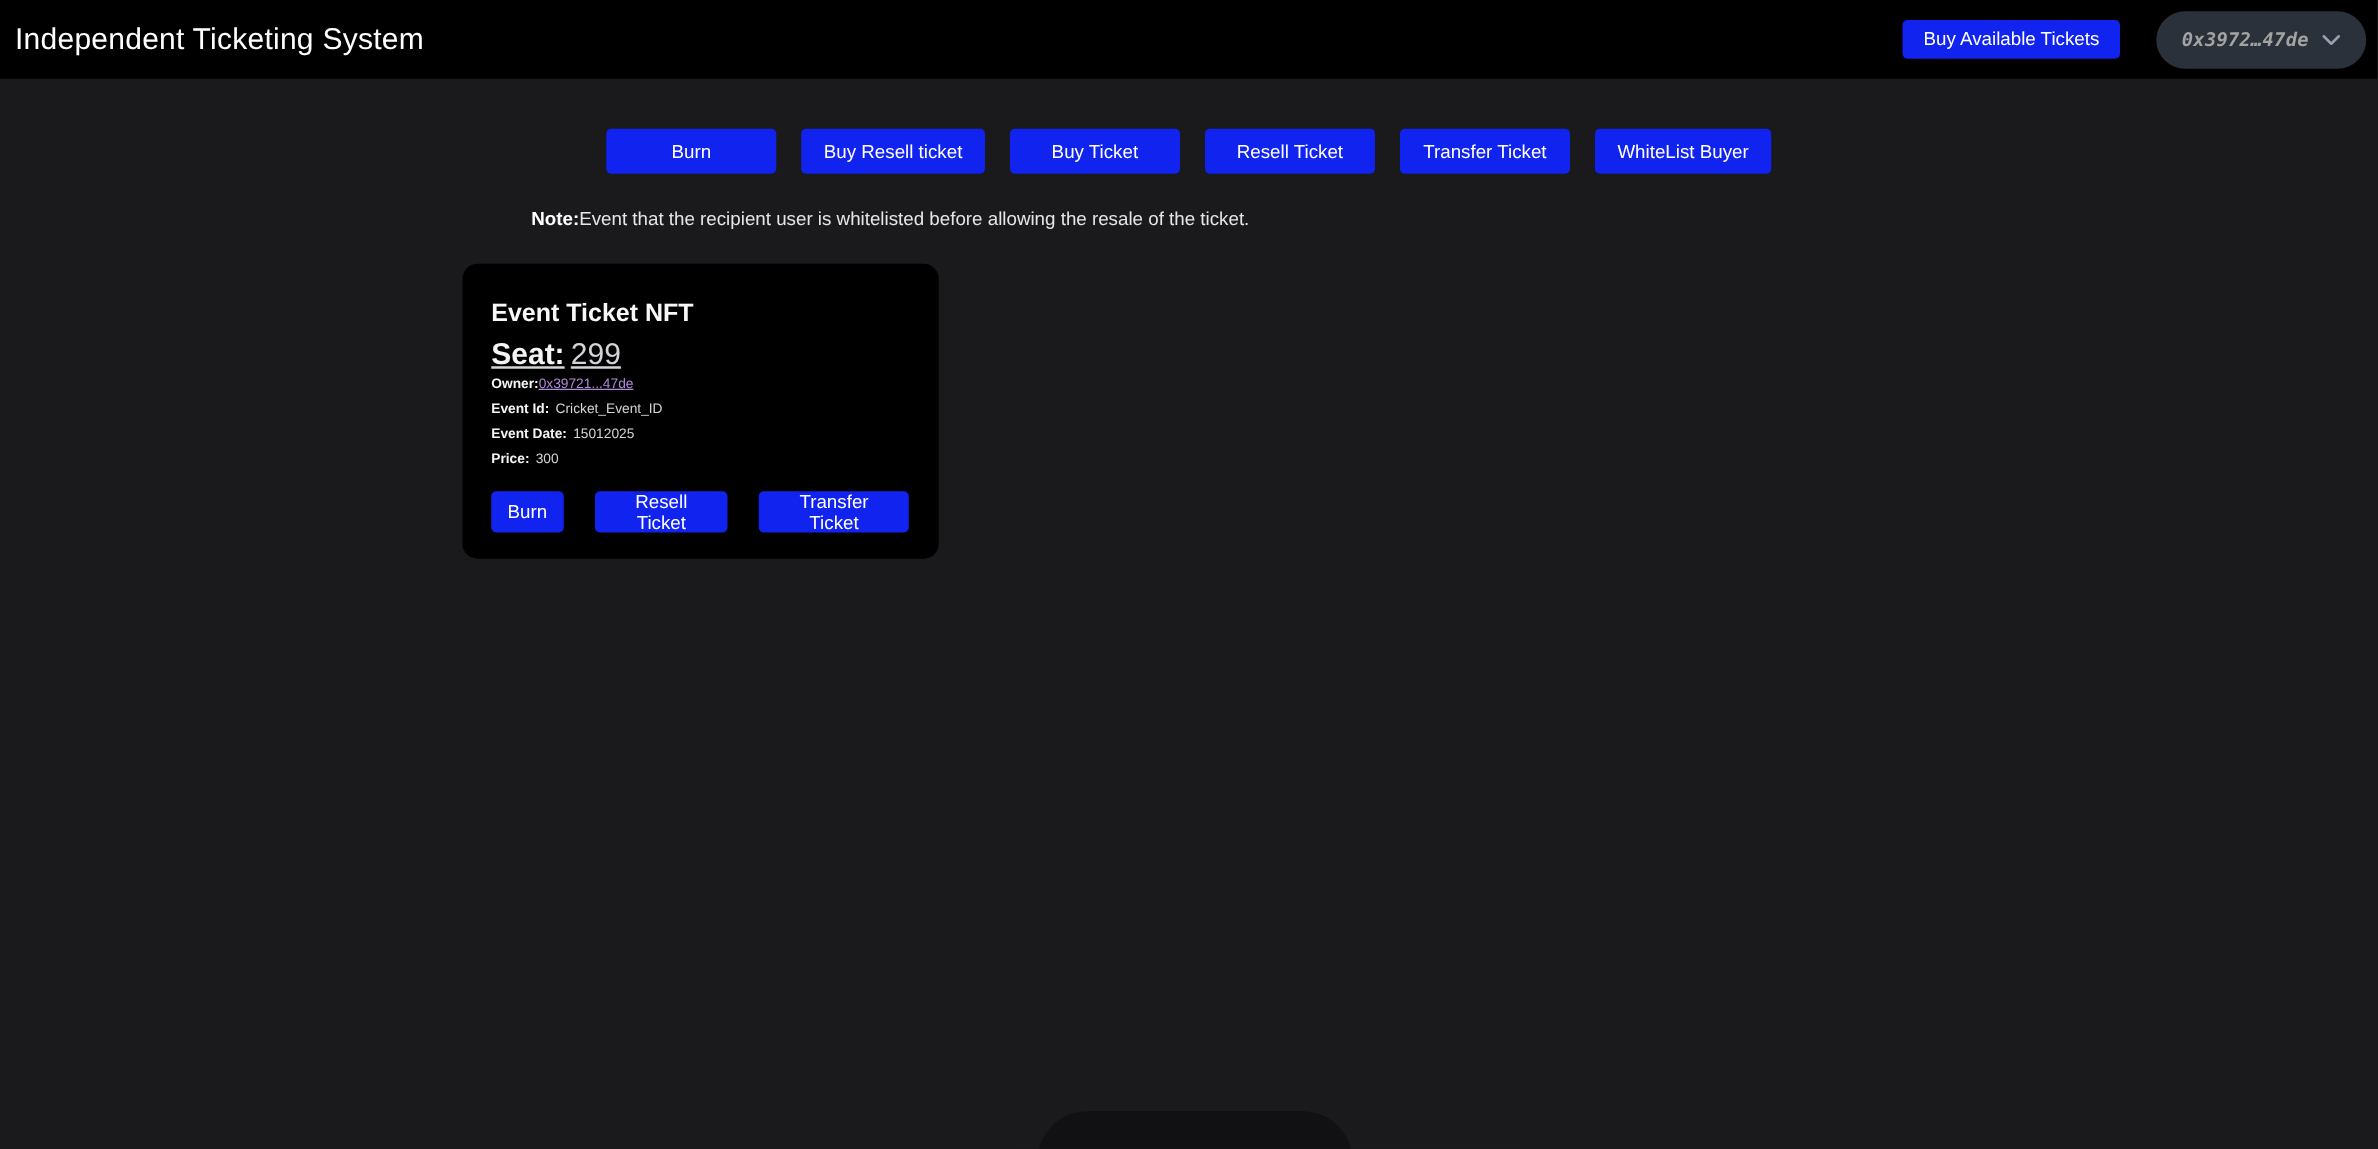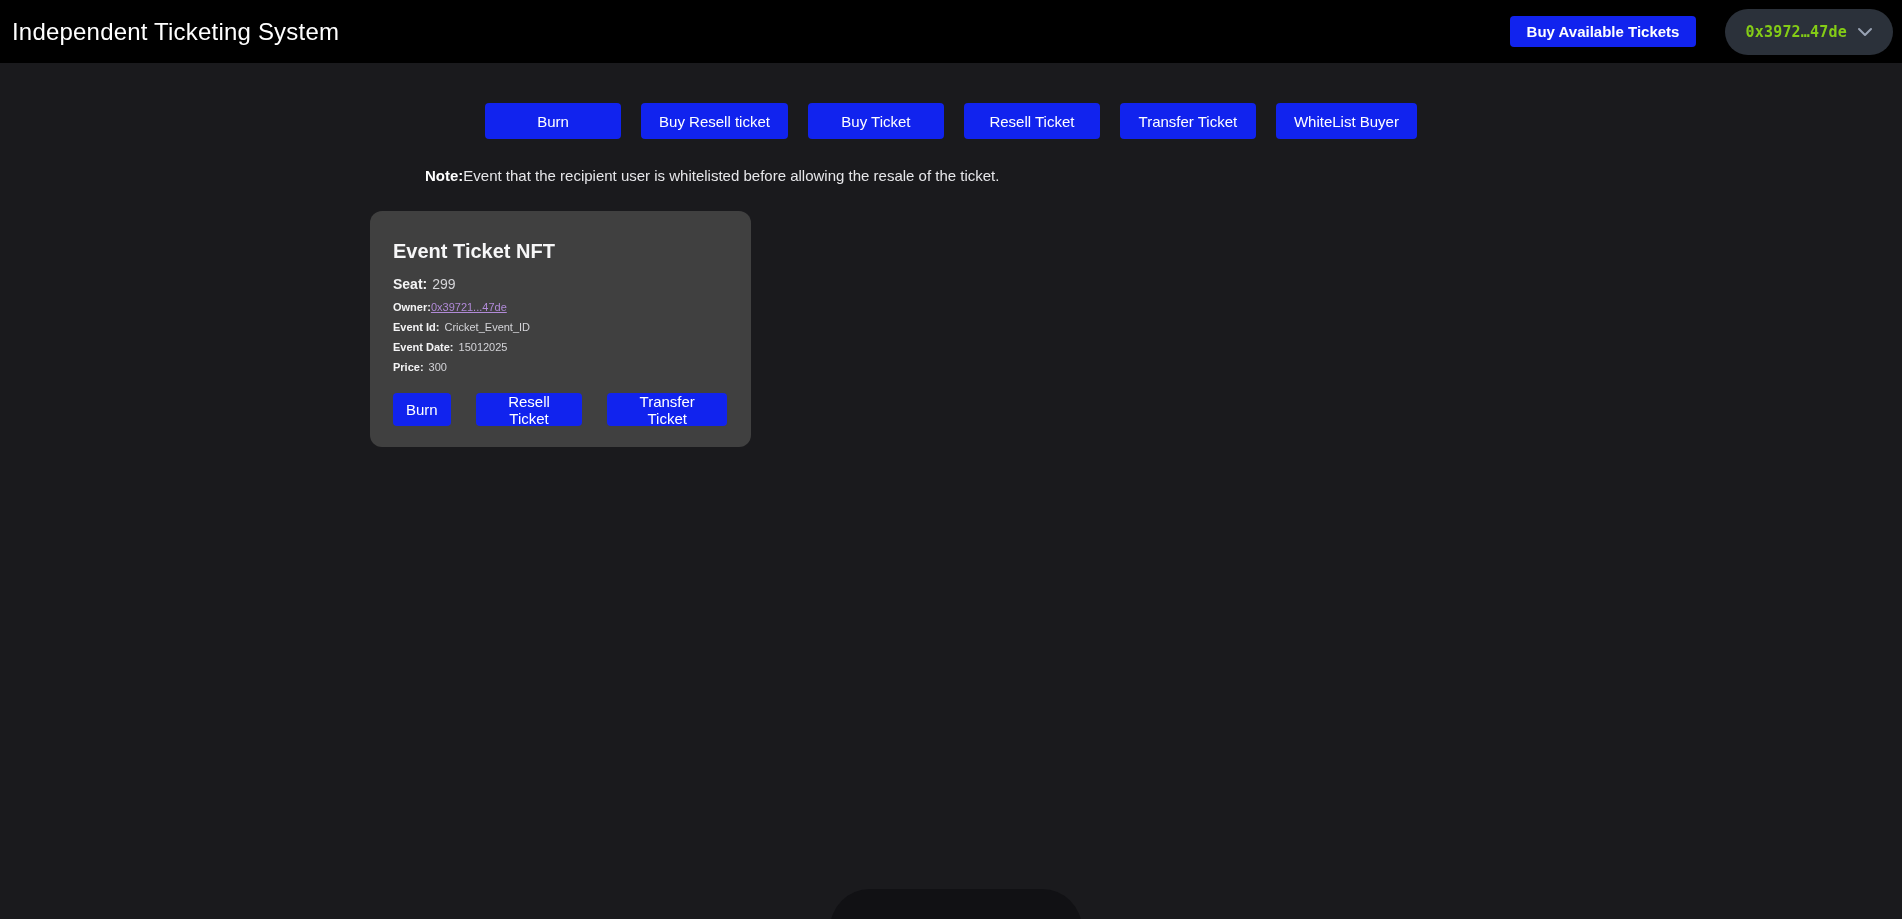--- a/index.html
+++ b/index.html
@@ -20,31 +20,31 @@
   }
   .app-title {
     color: #ffffff; font-size: 24px; font-weight: 400; letter-spacing: 0.2px;
   }
   .header-right { display: flex; align-items: center; gap: 29px; }
   .btn-blue {
     background: #1123ee; color: #ffffff; border: none; cursor: pointer;
     border-radius: 4px; font-family: "Liberation Sans", sans-serif;
   }
   .buy-available-btn {
-    font-size: 15px; font-weight: 700; height: 31px; padding: 0 17px;
+    font-size: 15px; font-weight: 400; height: 31px; padding: 0 17px;
     display: flex; align-items: center;
   }
   .wallet-pill {
     background: #2b313a; border: none; cursor: pointer;
     height: 46px; border-radius: 23px; padding: 0 20px;
     display: flex; align-items: center; gap: 10px;
   }
   .wallet-address {
-    color: #84cc16; font-size: 15px; font-weight: 700;
-    font-family: "DejaVu Sans Mono", monospace; letter-spacing: 0.2px;
+    color: #a3a3a3; font-size: 15px; font-weight: 700;
+    font-family: "DejaVu Sans Mono", monospace; letter-spacing: 0.2px; font-style: italic;
   }
   .chev { display: block; }
 
   
   .nav-row {
     position: absolute; top: 103px; left: 0; right: 0;
     display: flex; justify-content: center; gap: 20px;
   }
   .nav-btn {
     height: 36px; min-width: 136px; padding: 0 18px;
@@ -55,29 +55,29 @@
   
   .note {
     position: absolute; top: 166px; left: 425px;
     font-size: 15px; color: #e6e6e9; line-height: 20px;
   }
   .note b { color: #ffffff; font-weight: 700; }
 
   
   .card {
     position: absolute; top: 211px; left: 370px; width: 381px;
-    background: #404040; border-radius: 12px;
+    background: #000000; border-radius: 12px;
     padding: 26px 24px 21px 23px;
   }
   .card-title {
     color: #f7f7f8; font-size: 20px; font-weight: 700; line-height: 28px;
     margin-bottom: 6px;
   }
   .row { color: #d4d4d8; }
-  .row-lg { font-size: 14px; line-height: 26px; }
+  .row-lg { font-size: 24px; line-height: 26px; text-decoration: underline; }
   .row-sm { font-size: 11px; line-height: 20px; }
   .row .lbl { color: #f4f4f5; font-weight: 700; margin-right: 5px; }
   .row .lbl.tight { margin-right: 0; }
   .owner-link {
     color: #b18ad8; text-decoration: underline; cursor: pointer;
   }
   .copy-btn {
     background: none; border: none; padding: 0; margin-left: 7px;
     cursor: pointer; vertical-align: -4px; display: inline-block;
   }

